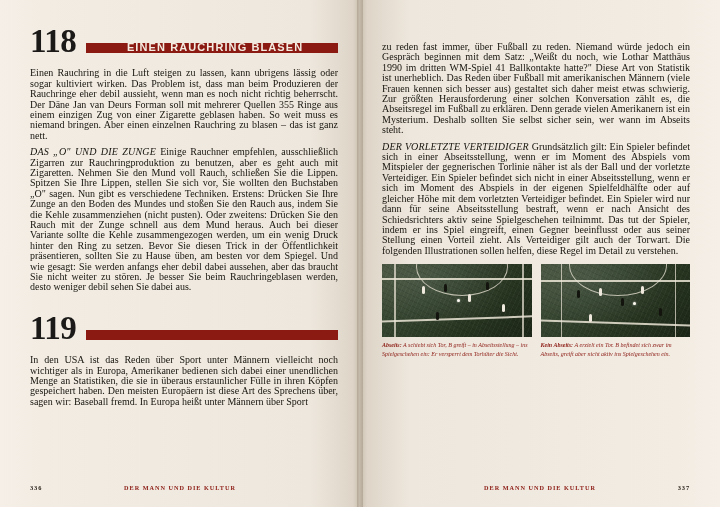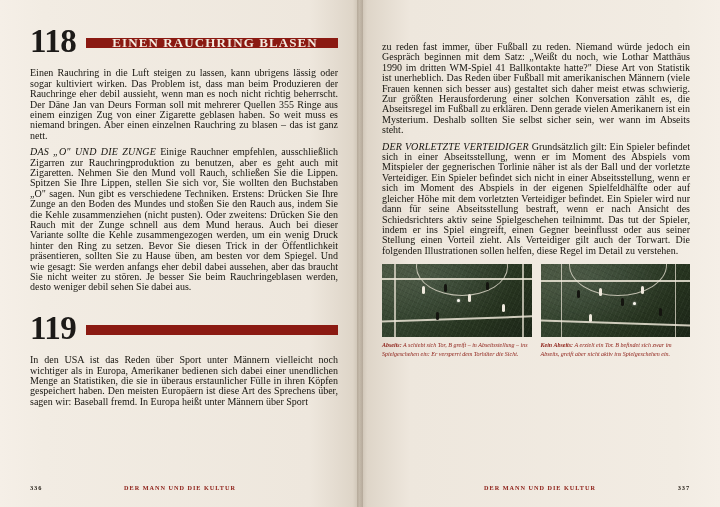--- a/index.html
+++ b/index.html
@@ -43,21 +43,21 @@
     left: 357px;
     top: 0;
     width: 6px;
     height: 507px;
     background: linear-gradient(to right, rgba(80,60,40,0.22), rgba(120,100,80,0.06) 45%, rgba(80,60,40,0.22));
     pointer-events: none;
   }
   
   .chapter-head {
     display: flex;
-    align-items: center;
+    align-items: flex-end;
     margin-bottom: 12px;
   }
   .chapter-num {
     font-family: "Liberation Serif", serif;
     font-size: 33px;
     font-weight: bold;
     line-height: 0.92;
     color: #1c1a18;
     letter-spacing: -0.5px;
     margin-right: 10px;
@@ -75,22 +75,22 @@
     top: 6px;
     height: 10px;
     background: #8b1a12;
   }
   .chapter-title {
     position: absolute;
     left: 6px;
     right: 0;
     top: 5px;
     text-align: center;
-    font-family: Liberation Serif, serif;
-    font-size: 13px;
+    font-family: Liberation Sans, sans-serif;
+    font-size: 11px;
     font-weight: bold;
     letter-spacing: 1.1px;
     color: #f4ece1;
     line-height: 11px;
   }
   p {
     margin: 0 0 6px 0;
     font-size: 10px;
     line-height: 10.4px;
     text-align: justify;

